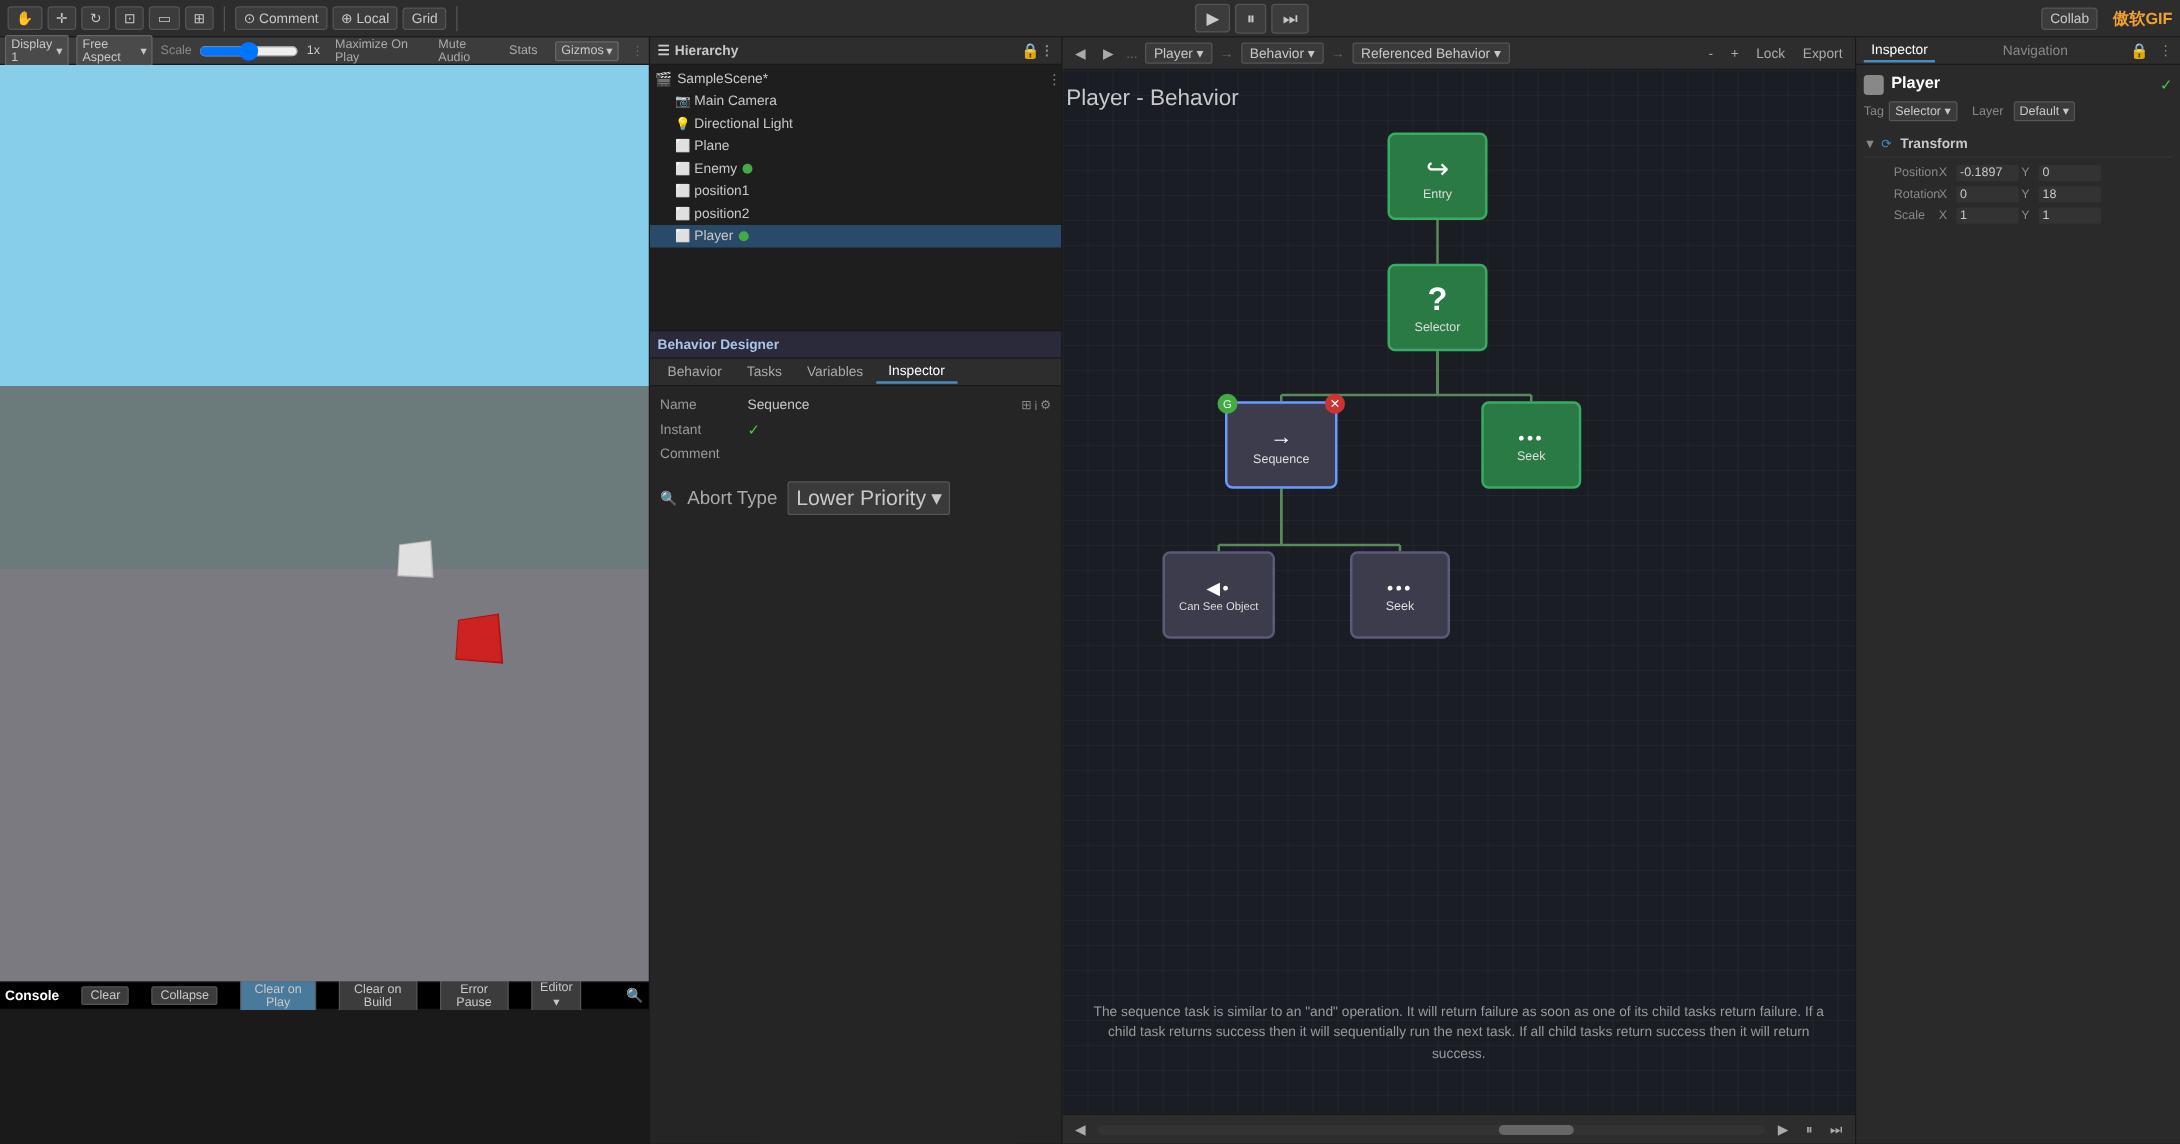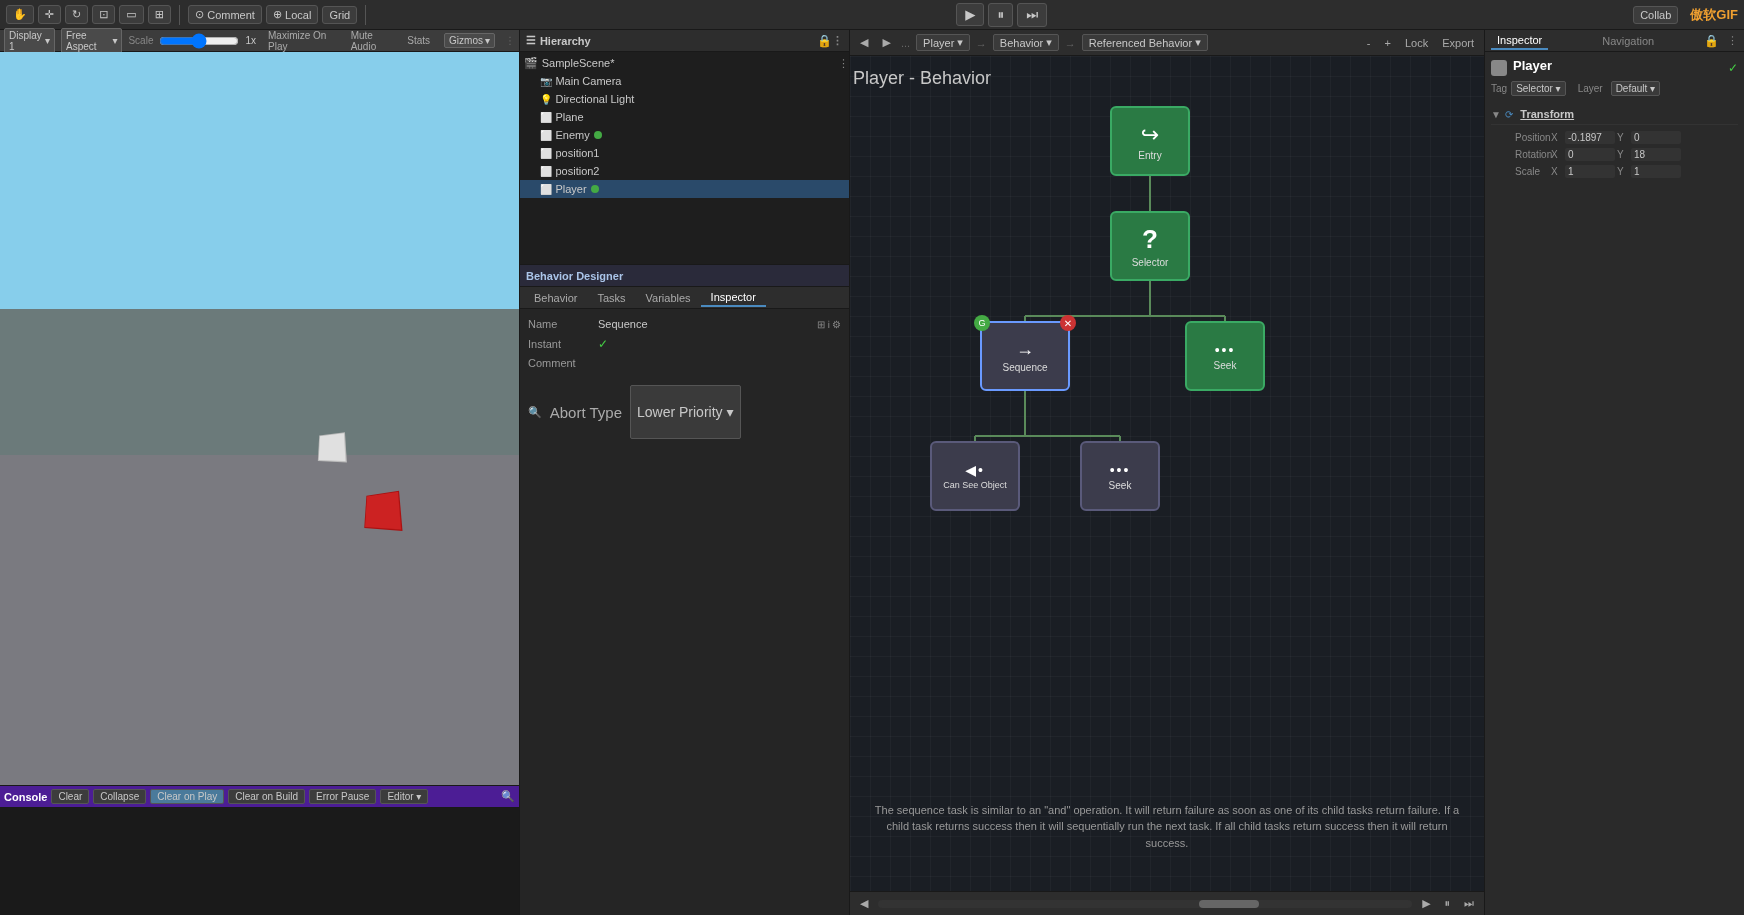--- a/index.html
+++ b/index.html
@@ -132,25 +132,25 @@
     
     .console-panel {
       height: 130px;
       background: #1e1e1e;
       border-top: 1px solid #191919;
       display: flex;
       flex-direction: column;
     }
     .console-toolbar {
       height: 22px;
-      background: #4c1d95;
+      background: #000000;
       display: flex;
       align-items: center;
       padding: 0 4px;
-      gap: 4px;
+      gap: 18px;
       border-bottom: 1px solid #191919;
     }
     .console-btn {
       background: #3c3c3c;
       border: 1px solid #555;
       padding: 1px 6px;
       border-radius: 2px;
       cursor: pointer;
       color: #c8c8c8;
       font-size: 10px;
@@ -253,23 +253,23 @@
       margin-top: 16px;
       display: flex;
       align-items: center;
       gap: 8px;
     }
     .abort-label { color: #aaa; font-size: 15px; }
     .abort-dropdown {
       background: #3a3a3a;
       border: 1px solid #555;
       color: #c8c8c8;
-      padding: 18px 6px;
+      padding: 2px 6px;
       border-radius: 2px;
-      font-size: 14px;
+      font-size: 17px;
       display: flex;
       align-items: center;
       gap: 4px;
       cursor: pointer;
     }
 
     
     .inspector-panel {
       width: 260px;
       background: #2a2a2a;
@@ -323,21 +323,21 @@
       cursor: pointer;
     }
     .component-header {
       display: flex;
       align-items: center;
       gap: 4px;
       padding: 4px 0;
       border-bottom: 1px solid #333;
       margin-bottom: 6px;
     }
-    .component-name { font-weight: bold; color: #c8c8c8; font-size: 11px; text-decoration: underline; }
+    .component-name { font-weight: bold; color: #c8c8c8; font-size: 11px; }
     .transform-field {
       display: flex;
       align-items: center;
       margin-bottom: 4px;
       font-size: 10px;
     }
     .tf-label { color: #888; width: 60px; padding-left: 24px; }
     .tf-axis { color: #888; width: 14px; }
     .tf-val { color: #c8c8c8; width: 50px; background: #333; padding: 1px 3px; border-radius: 2px; margin-right: 2px; }
 

